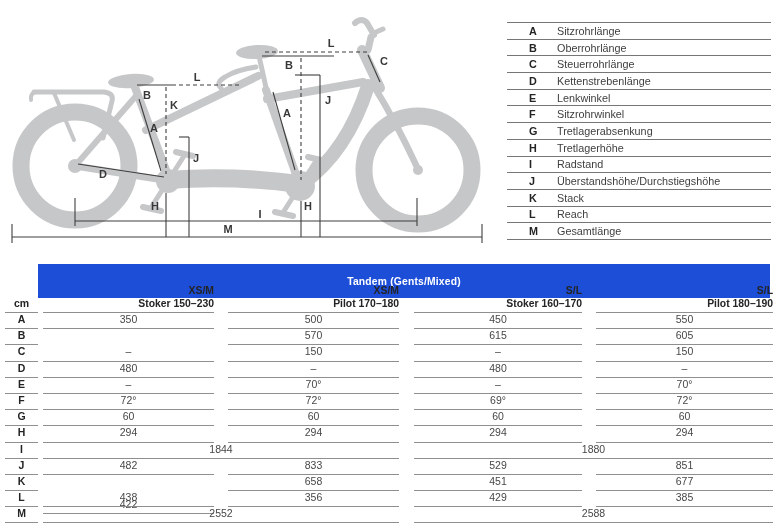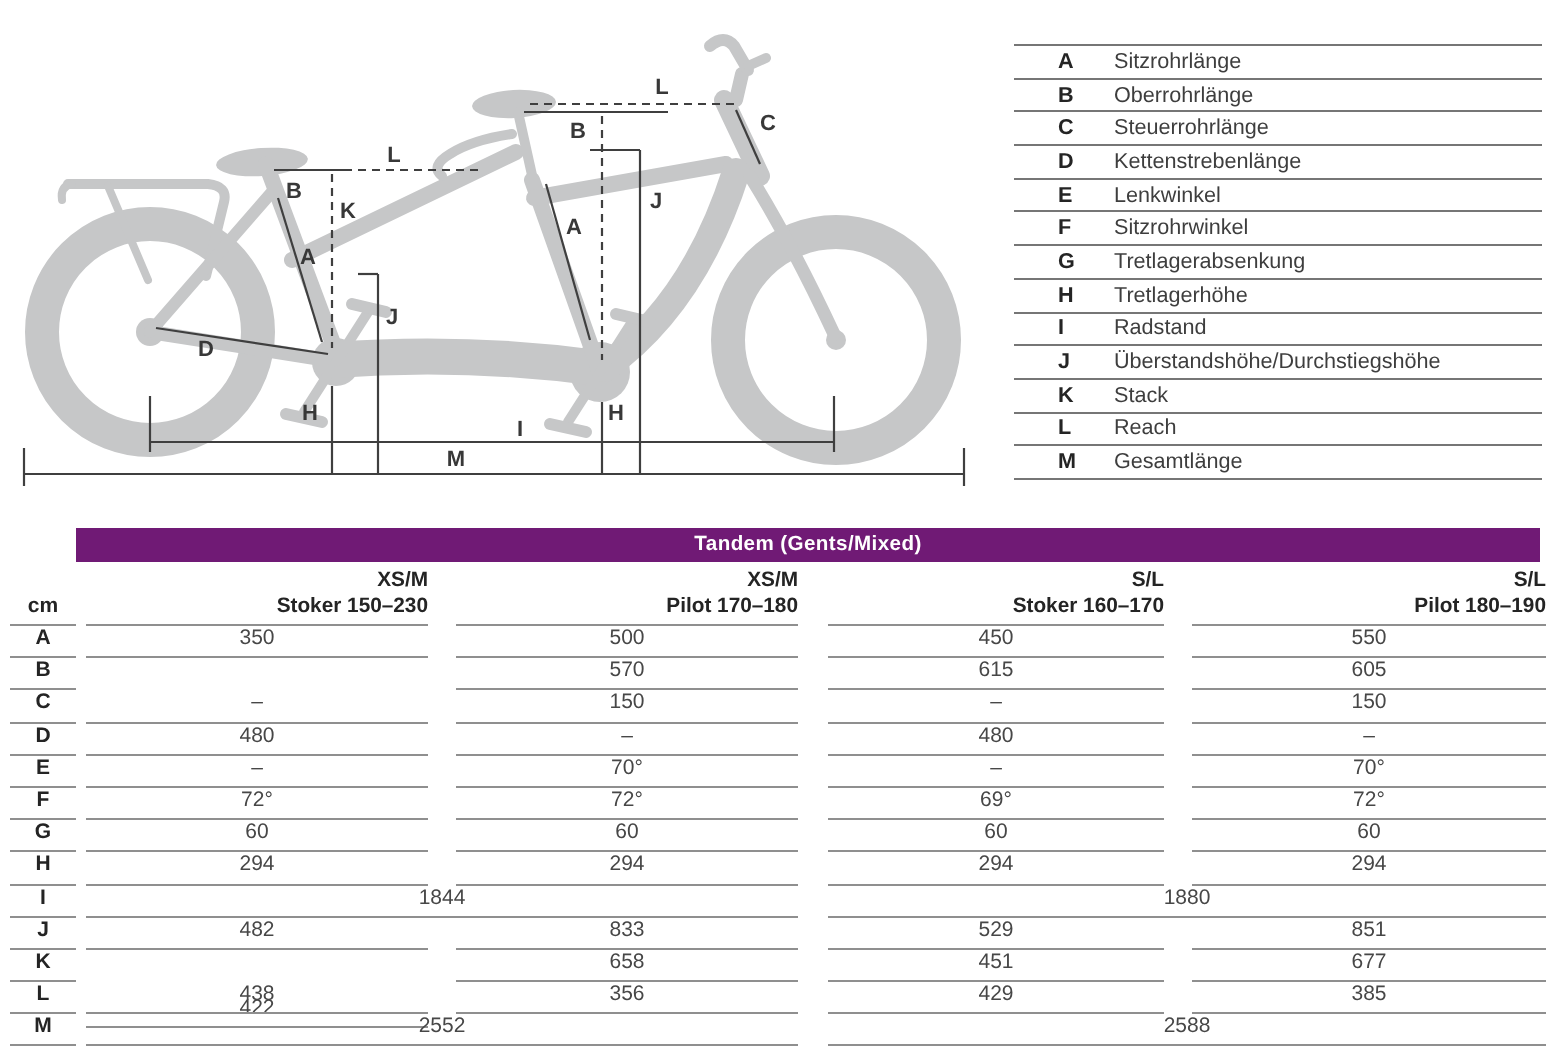--- a/index.html
+++ b/index.html
@@ -14,22 +14,22 @@
   .legend{position:absolute;left:507px;top:22px;width:264px;}
   .legend-row{
     display:flex;align-items:center;height:15.7px;
     border-top:1px solid #767676;font-size:10.8px;color:#3e3e3e;
   }
   .legend-row:last-child{border-bottom:1px solid #767676;}
   .legend-key{width:28px;margin-left:22px;font-weight:bold;color:#242424;flex:0 0 auto;}
   .legend-term{white-space:nowrap;}
   
   .title-bar{
-    position:absolute;left:38px;top:264px;width:732px;height:17px;
-    background:#701a75;color:#ffffff;font-size:10.3px;font-weight:bold;
+    position:absolute;left:38px;top:264px;width:732px;height:34px;
+    background:#1d4ed8;color:#ffffff;font-size:10.3px;font-weight:bold;
     display:flex;align-items:center;justify-content:center;letter-spacing:.2px;
   }
   
   .geo-grid{
     position:absolute;left:0;top:283px;
     display:grid;
     grid-template-columns:5px 33px 5px 171px 14px 171px 15px 168px 14px 177px;
     grid-template-rows:30px repeat(13,16.2px);
   }
   .cell{

